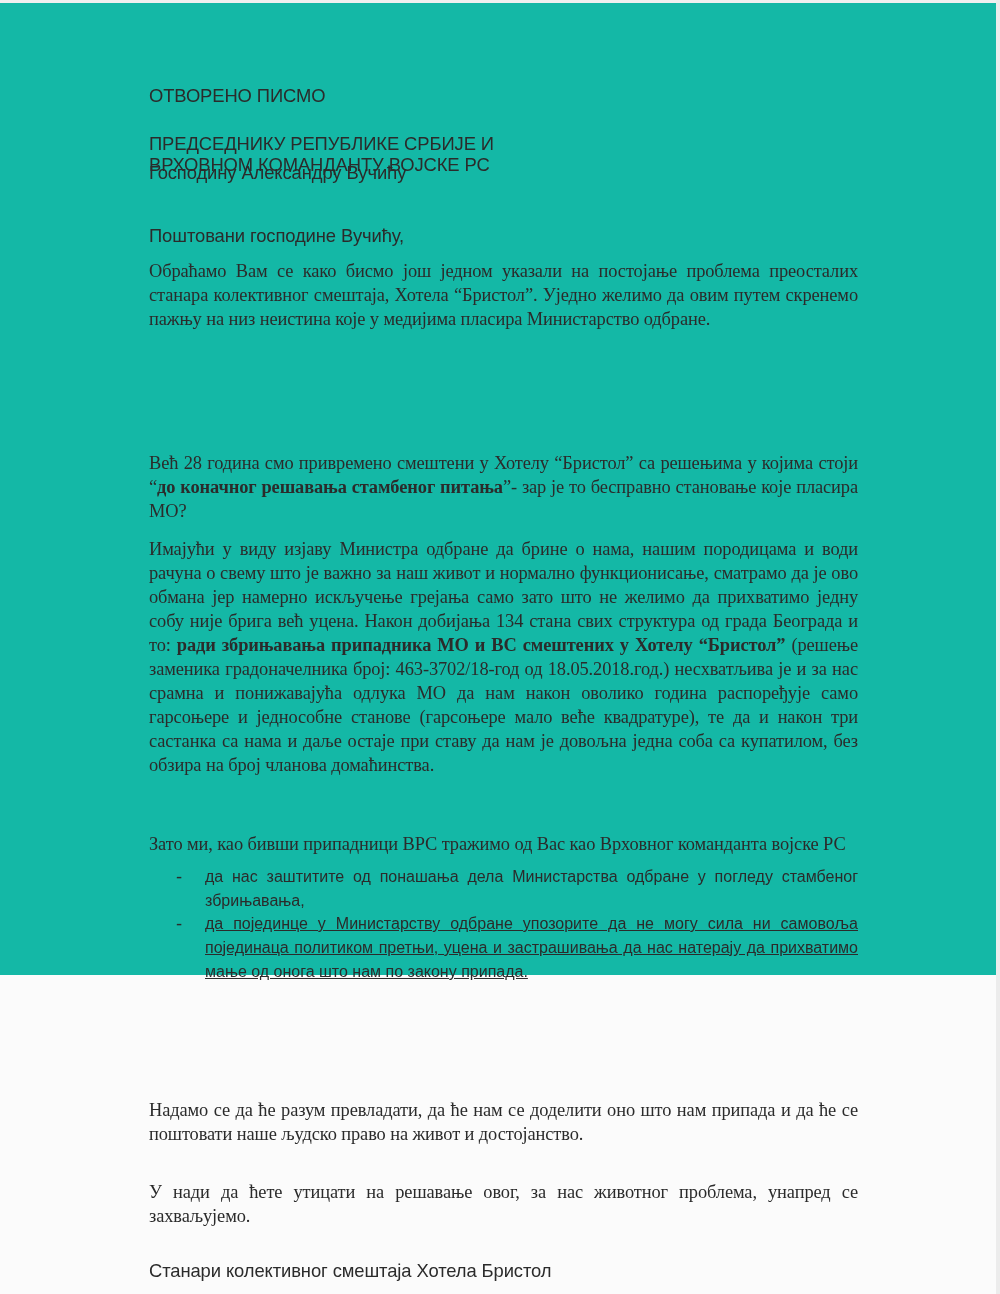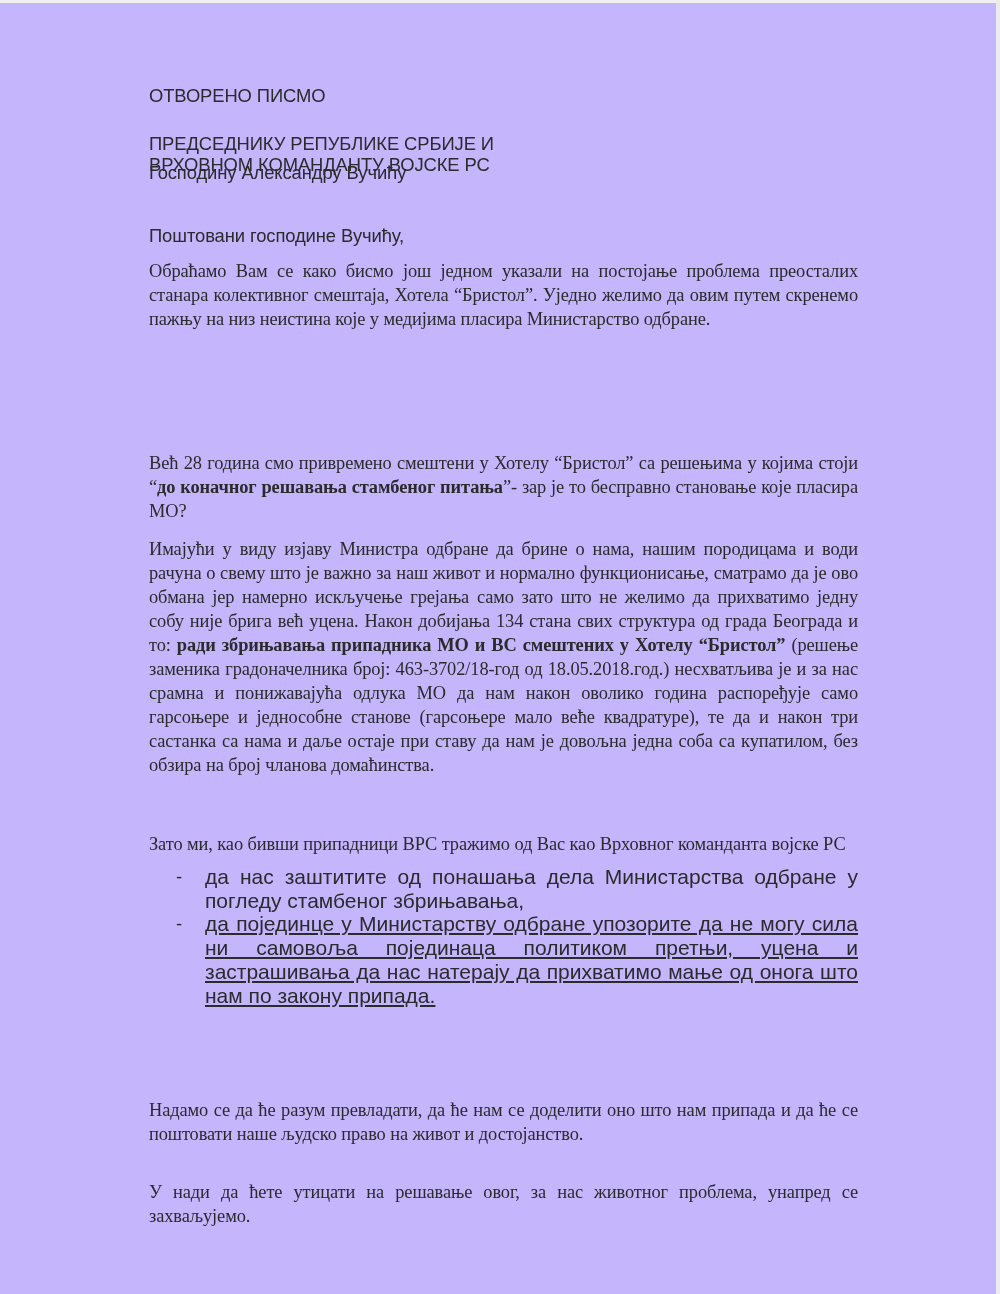--- a/index.html
+++ b/index.html
@@ -4,28 +4,28 @@
 <style>
   html, body { margin: 0; padding: 0; }
   body {
     width: 1000px; height: 1294px;
     background: #fbfbfb;
     position: relative;
     overflow: hidden;
     font-family: "Liberation Sans", sans-serif;
     color: #2b2b2b;
   }
-  .page { position: absolute; left: 0; top: 0; width: 1000px; height: 1294px; background: #c4b5fd; }
+  .page { position: absolute; left: 0; top: 0; width: 1000px; height: 975px; background: #14b8a6; }
   .edge-r { position: absolute; right: 0; top: 0; width: 4px; height: 1294px; background: #ececec; }
   .edge-t { position: absolute; left: 0; top: 0; width: 1000px; height: 3px; background: #f0f0f0; }
   .text { position: absolute; left: 149px; width: 709px; font-size: 18.4px; line-height: 24px; letter-spacing: -0.1px; }
   .just { text-align: justify; text-align-last: left; font-family: Liberation Serif, serif; }
   .b { font-weight: bold; }
   .bullet { position: absolute; left: 176px; width: 14px; font-size: 18.4px; line-height: 24px; }
-  .btext { position: absolute; left: 205px; width: 653px; font-size: 21px; line-height: 24px; text-align: justify; text-align-last: left; }
+  .btext { position: absolute; left: 205px; width: 653px; font-size: 16px; line-height: 24px; text-align: justify; text-align-last: left; }
 </style>
 </head>
 <body>
 
 <div class="page">
   <div class="edge-t"></div>
   <div class="edge-r"></div>
 
   <div class="text" style="top:84px;">ОТВОРЕНО ПИСМО</div>
 
@@ -48,13 +48,14 @@
   <div class="btext" style="top:865px;">да нас заштитите од понашања дела Министарства одбране у погледу стамбеног збрињавања,</div>
 
   <div class="bullet" style="top:912px;">-</div>
   <div class="btext" style="top:912px;text-decoration:underline;">да појединце у Министарству одбране упозорите да не могу сила ни самовоља појединаца политиком претњи, уцена и застрашивања да нас натерају да прихватимо мање од онога што нам по закону припада.</div>
 
 
   <div class="text just" style="top:1098px;">Надамо се да ће разум превладати, да ће нам се доделити оно што нам припада и да ће се поштовати наше људско право на живот и достојанство.</div>
 
   <div class="text just" style="top:1180px;">У нади да ћете утицати на решавање овог, за нас животног проблема, унапред се захваљујемо.</div>
 
+  <div class="text" style="top:1259px;">Станари колективног смештаја Хотела Бристол</div>
 </div>
 
 </body></html>

